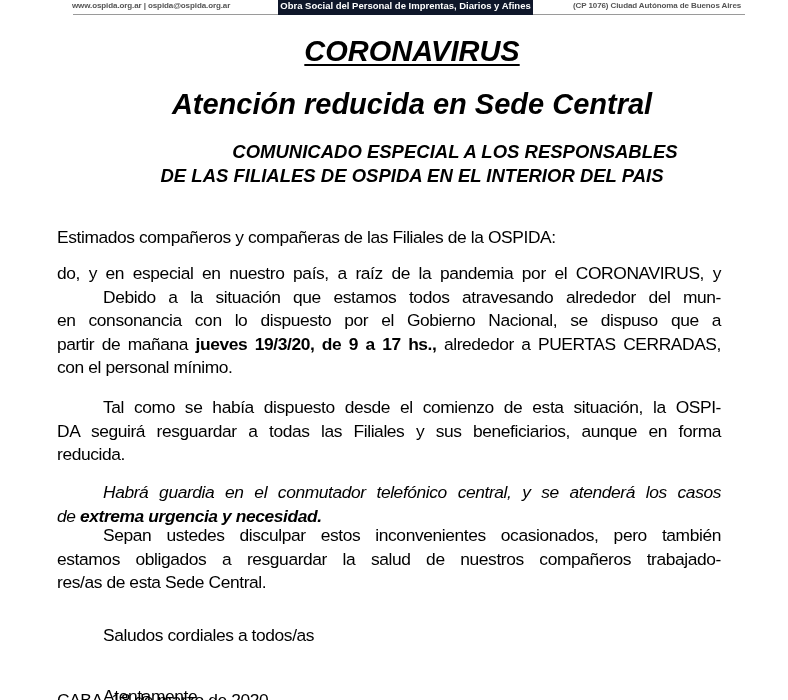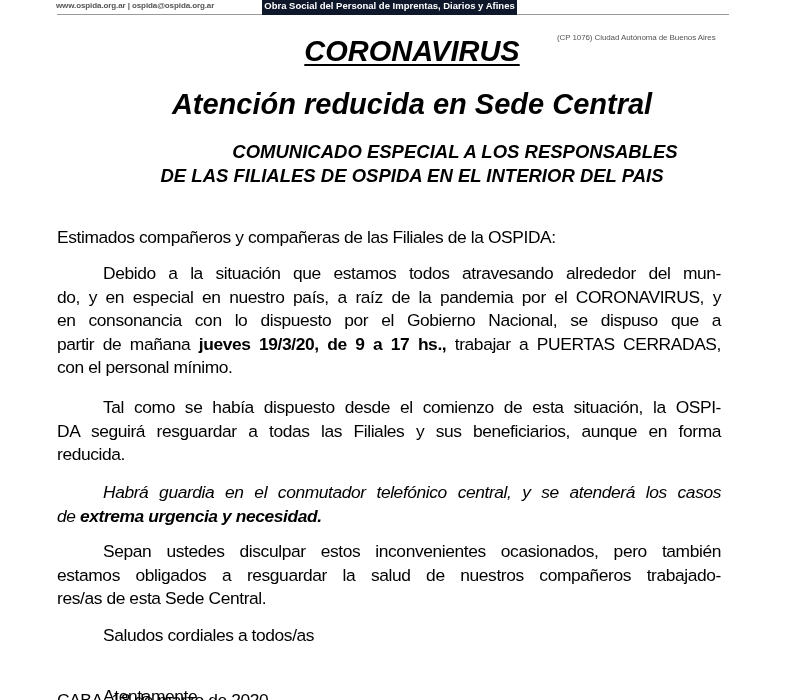--- a/index.html
+++ b/index.html
@@ -1,22 +1,22 @@
 <!DOCTYPE html>
 <html><head>
   <meta charset="utf-8">
   <style>
     html, body { margin: 0; padding: 0; background: #ffffff; }
     body { width: 788px; height: 700px; overflow: hidden; position: relative; color: #000; }
-    .header { position: absolute; left: 0; top: 0; width: 692px; height: 16px; }
+    .header { position: absolute; left: 16px; top: 0; width: 692px; height: 16px; }
     .hdr-left { position: absolute; left: 56px; top: 0px; font-family: "Liberation Sans", sans-serif; font-size: 8px; font-weight: bold; color: #555; line-height: 11px; letter-spacing: -0.1px; white-space: nowrap; }
     .hdr-line-left { position: absolute; left: 57px; top: 14px; width: 205px; height: 1px; background: #9a9a9a; }
     .hdr-banner { position: absolute; left: 262px; top: 0; width: 255px; height: 15px; background: #0f172a; }
     .hdr-banner-text { position: absolute; left: 0; top: 0; width: 255px; text-align: center; font-family: "Liberation Sans", sans-serif; font-size: 9.5px; font-weight: bold; color: #ffffff; line-height: 11px; white-space: nowrap; }
-    .hdr-right { position: absolute; left: 557px; top: 0px; font-family: "Liberation Sans", sans-serif; font-size: 8px; font-weight: normal; color: #555; line-height: 11px; white-space: nowrap; letter-spacing: -0.1px; margin-top: 32px;}
+    .hdr-right { position: absolute; left: 557px; top: 0px; font-family: "Liberation Sans", sans-serif; font-size: 8px; font-weight: bold; color: #555; line-height: 11px; white-space: nowrap; letter-spacing: -0.1px;}
     .hdr-line-right { position: absolute; left: 517px; top: 14px; width: 212px; height: 1px; background: #9a9a9a; }
 
     .title { position: absolute; left: 18px; width: 788px; text-align: center; font-family: "Liberation Sans", sans-serif; font-weight: bold; white-space: nowrap; font-style: italic; }
     .t1 { top: 34px; font-size: 29px; line-height: 34px; text-decoration: underline; text-decoration-thickness: 2px; text-underline-offset: 3px; }
     .t2 { top: 86px; font-size: 29px; line-height: 36px; }
     .t3 { top: 140px; font-size: 18.5px; line-height: 23px; margin-left: 43px; }
     .t4 { top: 164px; font-size: 18.5px; line-height: 23px; }
     .para { position: absolute; left: 57px; width: 664px; }
     .line { display: block; white-space: nowrap; font-family: "Liberation Sans", sans-serif; font-size: 17.4px; line-height: 23.5px; letter-spacing: -0.4px; text-align: justify; text-align-last: justify; height: 23.5px; overflow: visible;}
     .line.last { text-align-last: left; }
@@ -38,39 +38,39 @@
 <div class="title t1">CORONAVIRUS</div>
 <div class="title t2">Atención reducida en Sede Central</div>
 <div class="title t3">COMUNICADO ESPECIAL A LOS RESPONSABLES</div>
 <div class="title t4">DE LAS FILIALES DE OSPIDA EN EL INTERIOR DEL PAIS</div>
 
 <div class="para" style="top:226px;">
   <span class="line last">Estimados compañeros y compañeras de las Filiales de la OSPIDA:</span>
 </div>
 
 <div class="para" style="top:262px;">
+  <span class="line">do, y en especial en nuestro país, a raíz de la pandemia por el CORONAVIRUS, y</span>
   <span class="line ind">Debido a la situación que estamos todos atravesando alrededor del mun-</span>
-  <span class="line">do, y en especial en nuestro país, a raíz de la pandemia por el CORONAVIRUS, y</span>
   <span class="line">en consonancia con lo dispuesto por el Gobierno Nacional, se dispuso que a</span>
-  <span class="line"><span>partir de mañana </span><b>jueves 19/3/20, de 9 a 17 hs.,</b><span> trabajar a PUERTAS CERRADAS,</span></span>
+  <span class="line"><span>partir de mañana </span><b>jueves 19/3/20, de 9 a 17 hs.,</b><span> alrededor a PUERTAS CERRADAS,</span></span>
   <span class="line last">con el personal mínimo.</span>
 </div>
 
 <div class="para" style="top:396px;">
   <span class="line ind">Tal como se había dispuesto desde el comienzo de esta situación, la OSPI-</span>
   <span class="line">DA seguirá resguardar a todas las Filiales y sus beneficiarios, aunque en forma</span>
   <span class="line last">reducida.</span>
 </div>
 
 <div class="para" style="top:481px;font-style:italic;">
   <span class="line ind">Habrá guardia en el conmutador telefónico central, y se atenderá los casos</span>
   <span class="line last"><span>de </span><b>extrema urgencia y necesidad.</b></span>
 </div>
 
-<div class="para" style="top:540px;">
+<div class="para" style="top:524px;">
   <span class="line ind"> Sepan ustedes disculpar estos inconvenientes ocasionados, pero también</span>
   <span class="line">estamos obligados a resguardar la salud de nuestros compañeros trabajado-</span>
   <span class="line last">res/as de esta Sede Central.</span>
 </div>
 
 <div class="para" style="top:624px;">
   <span class="line last ind">Saludos cordiales a todos/as</span>
 </div>
 
 <div class="para" style="top:657px;margin-top:28px;">

